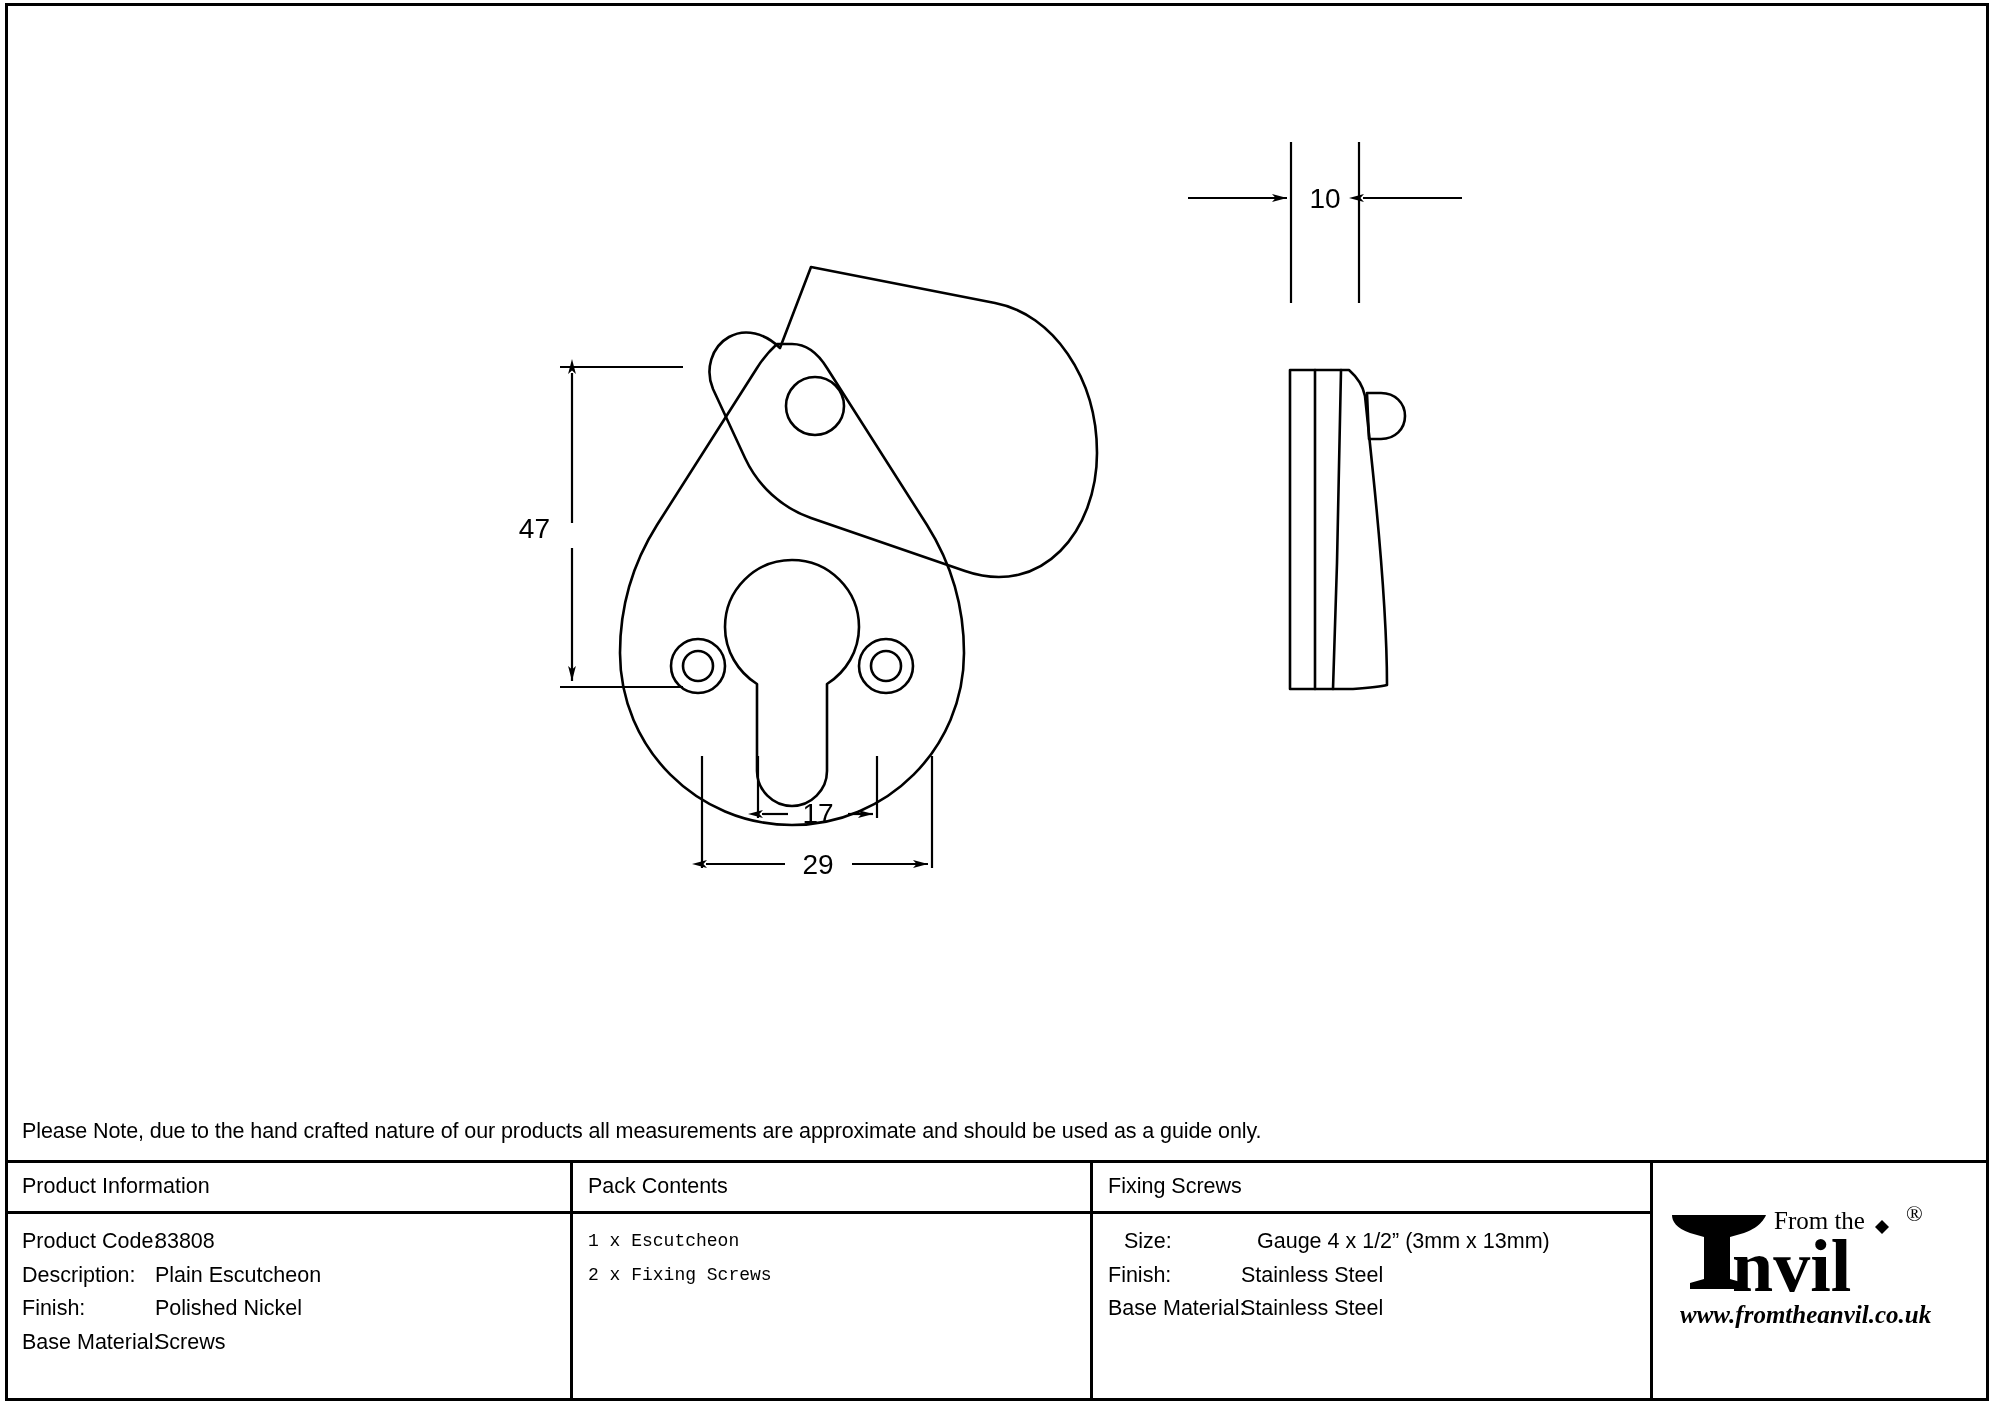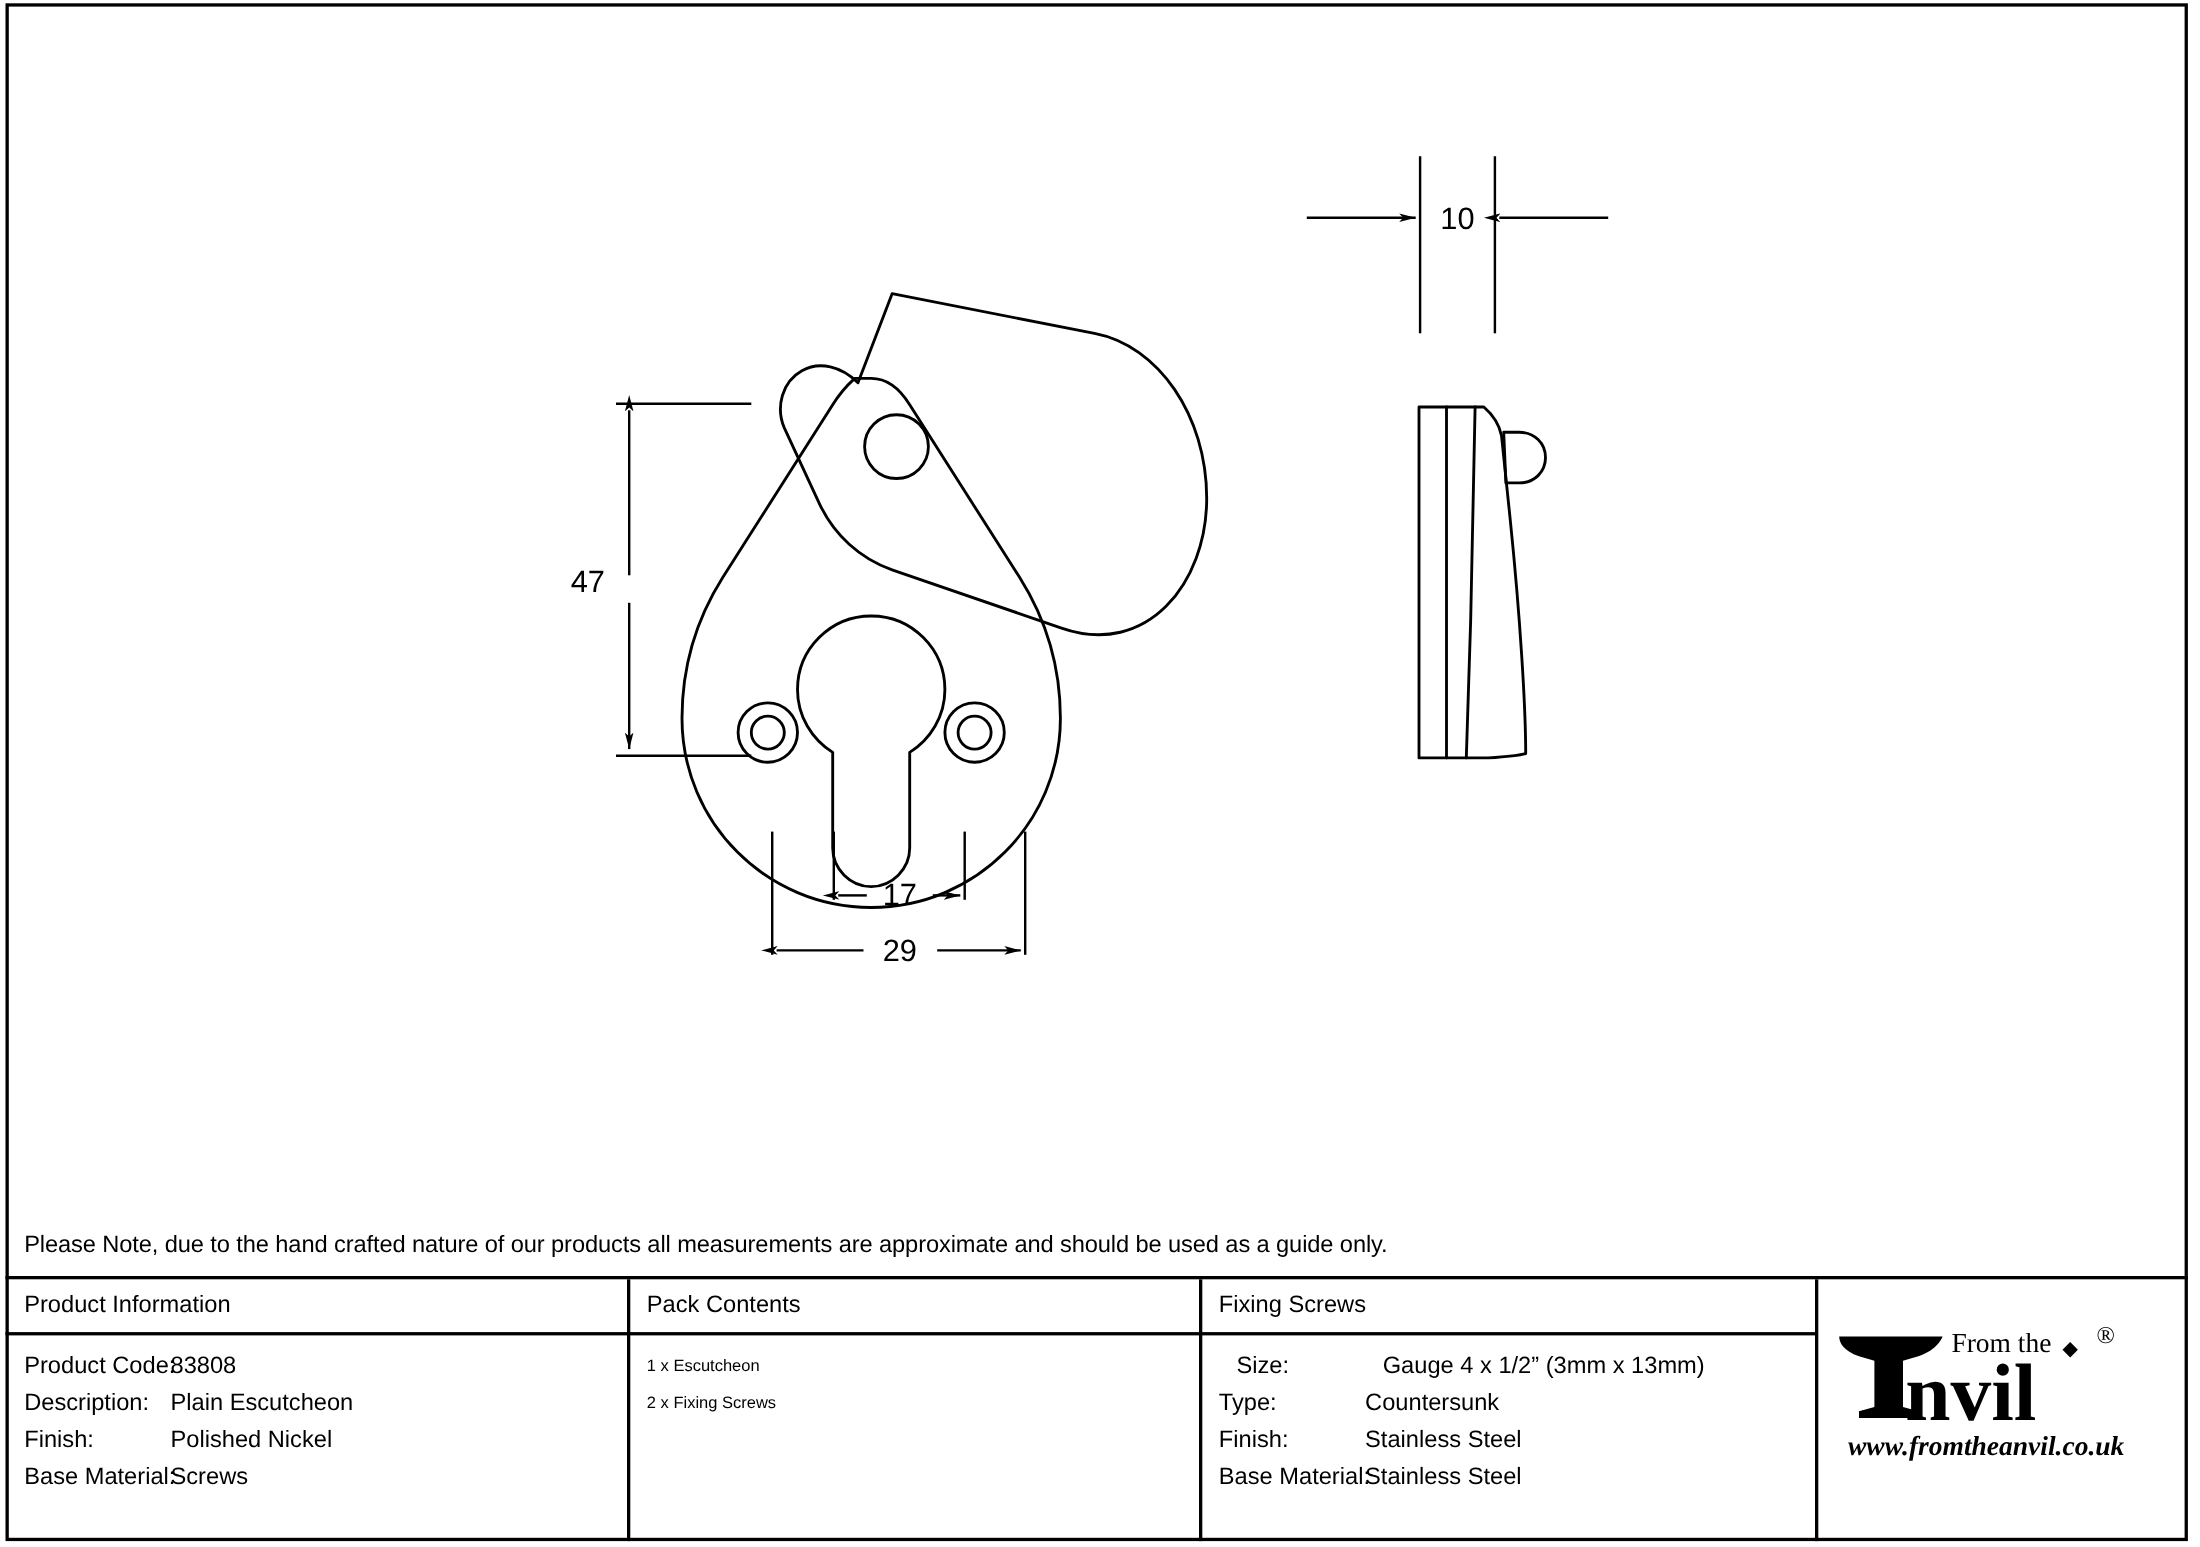--- a/index.html
+++ b/index.html
@@ -103,22 +103,23 @@
   .spec-row {
     display: flex;
     line-height: 33.5px;
     font-size: 21.5px;
     white-space: nowrap;
   }
   .spec-key { display: block; }
   .spec-val { display: block; }
   .pack-row {
     line-height: 33.5px;
-    font-size: 15px;
+    font-size: 18px;
     white-space: nowrap;
+    font-family: Liberation Mono, monospace;
   }
   
   #logo-cell {
     position: absolute;
     left: 1645px;
     top: 0;
     width: 339px;
     height: 238px;
   }
   #logo-svg { position: absolute; left: 20px; top: 38px; }
@@ -298,24 +299,20 @@
       <div class="spec-list" style="left:583px;">
         <div class="pack-row">1 x Escutcheon</div>
         <div class="pack-row">2 x Fixing Screws</div>
       </div>
 
       <div class="col-header" style="left:1103px;">Fixing Screws</div>
       <div class="spec-list" style="left:1103px;">
         <div class="spec-row">
           <span class="spec-key" style="width:133px;margin-left:16px;">Size:</span>
           <span class="spec-val">Gauge 4 x 1/2” (3mm x 13mm)</span>
-        </div>
-        <div class="spec-row">
-          <span class="spec-key" style="width:133px;">Type:</span>
-          <span class="spec-val">Countersunk</span>
         </div>
         <div class="spec-row">
           <span class="spec-key" style="width:133px;">Finish:</span>
           <span class="spec-val">Stainless Steel</span>
         </div>
         <div class="spec-row">
           <span class="spec-key" style="width:133px;">Base Material:</span>
           <span class="spec-val">Stainless Steel</span>
         </div>
       </div>

